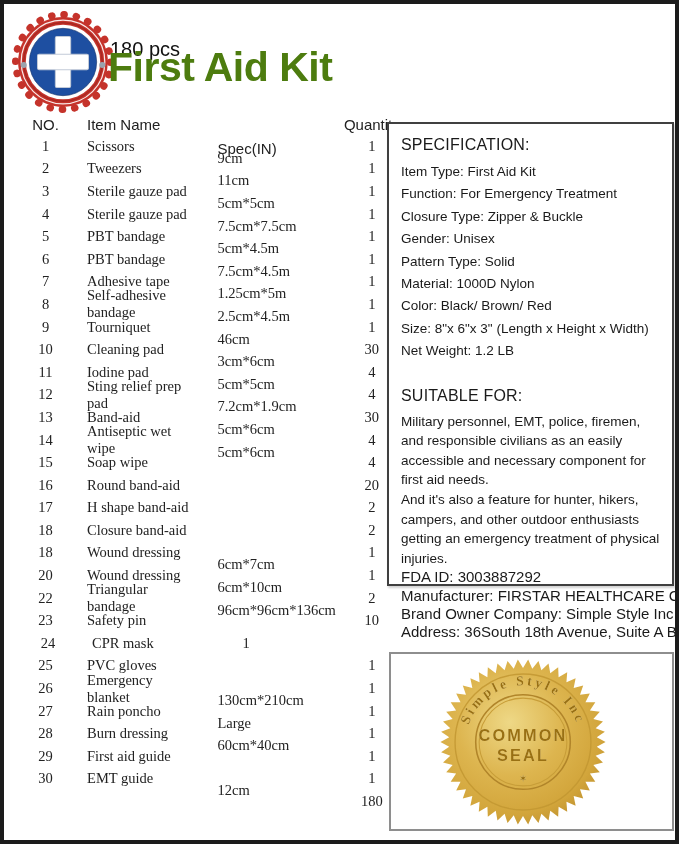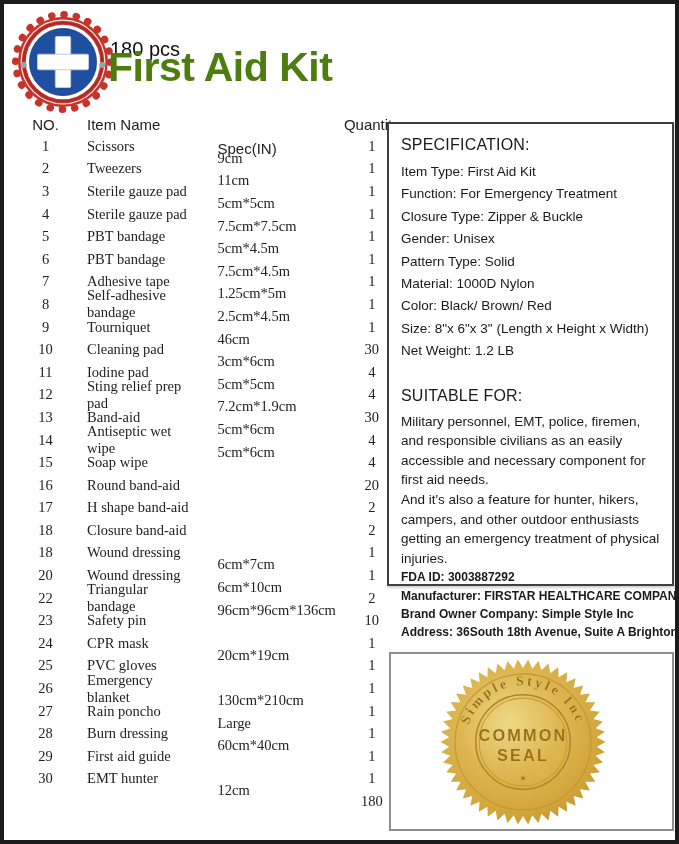--- a/index.html
+++ b/index.html
@@ -24,21 +24,21 @@
 
   
   .spec-box{position:absolute;left:383px;top:118px;width:287px;height:464px;background:#fff;
             border:2px solid #404040;box-sizing:border-box;padding:8px 12px 12px 12px;
             box-shadow:1px 2px 2px rgba(0,0,0,0.18);display:flex;flex-direction:column;}
   .spec-title{font-size:16px;margin:4px 0 7px 0;letter-spacing:0.2px;}
   .spec-line{font-size:13.5px;line-height:22.4px;white-space:nowrap;}
   .suitable-title{font-size:16px;margin:24px 0 7px 0;letter-spacing:0.2px;}
   .suitable-para{font-size:13.5px;line-height:19.6px;margin:0;}
   .legal{margin-top:auto;}
-  .legal-line{font-size:12px;line-height:18.2px;white-space:nowrap;font-weight:bold;}
+  .legal-line{font-size:15px;line-height:18.2px;white-space:nowrap;}
 
   
   .seal-box{position:absolute;left:385px;top:648px;width:285px;height:179px;background:#fff;
             border:2px solid #8e8e8e;box-sizing:border-box;}
   .seal-svg{position:absolute;left:46px;top:2px;width:172px;height:172px;}
   .seal-text{fill:#997013;filter:drop-shadow(0.8px 0.8px 0.4px rgba(255,243,200,0.95));}
 </style>
 </head>
 <body>
 
@@ -199,21 +199,20 @@
         </div>
         <div class="trow">
           <div class="cell c-no">23</div>
           <div class="cell c-name">Safety pin</div>
           <div class="cell c-spec"></div>
           <div class="cell c-qty">10</div>
         </div>
         <div class="trow">
           <div class="cell c-no">24</div>
           <div class="cell c-name">CPR mask</div>
-          <div class="cell c-spec">20cm*19cm</div>
           <div class="cell c-qty">1</div>
         </div>
         <div class="trow">
           <div class="cell c-no">25</div>
           <div class="cell c-name">PVC gloves</div>
           <div class="cell c-spec"></div>
           <div class="cell c-qty">1</div>
         </div>
         <div class="trow">
           <div class="cell c-no">26</div>
@@ -234,21 +233,21 @@
           <div class="cell c-qty">1</div>
         </div>
         <div class="trow">
           <div class="cell c-no">29</div>
           <div class="cell c-name">First aid guide</div>
           <div class="cell c-spec"></div>
           <div class="cell c-qty">1</div>
         </div>
         <div class="trow">
           <div class="cell c-no">30</div>
-          <div class="cell c-name">EMT hunter</div>
+          <div class="cell c-name">EMT guide</div>
           <div class="cell c-spec">12cm</div>
           <div class="cell c-qty">1</div>
         </div>
       </div>
     <div class="trow">
       <div class="c-no"></div>
       <div class="c-name"></div>
       <div class="c-spec"></div>
       <div class="c-qty">180</div>
     </div>

